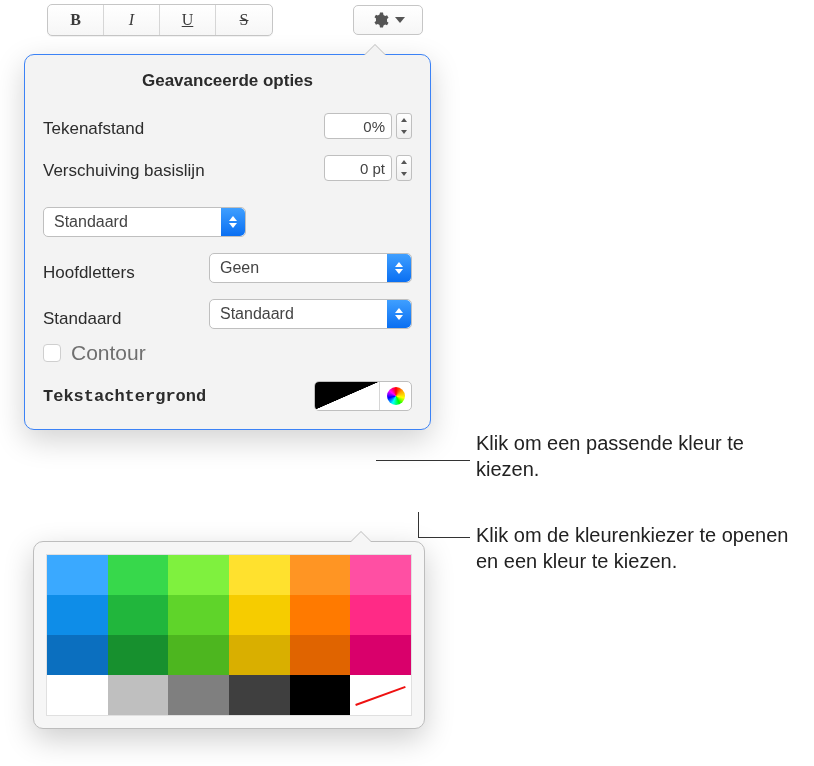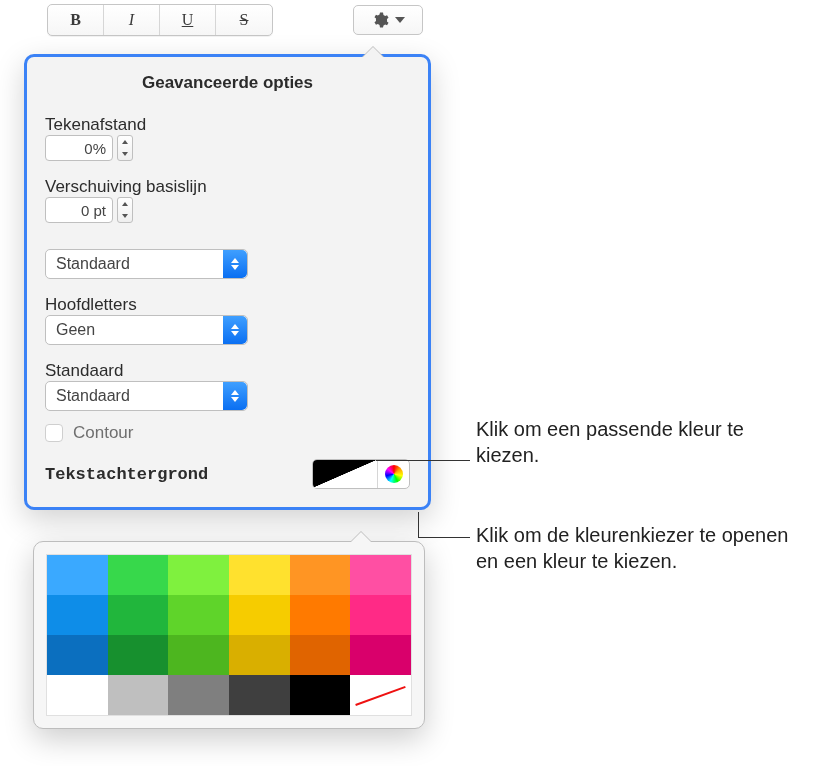--- a/index.html
+++ b/index.html
@@ -64,21 +64,21 @@
       margin-left: 4px;
     }
 
     
     .popover {
       position: absolute;
       left: 24px;
       top: 54px;
       width: 407px;
       background: #f3f3f3;
-      border: 3px solid #3b82f6;
+      border: 1px solid #3b82f6;
       border-radius: 10px;
       box-shadow: 0 10px 30px rgba(0,0,0,0.18);
       padding-bottom: 14px;
     }
     .popover .arrow {
       position: absolute;
       top: -10px;
       right: 44px;
       width: 0; height: 0;
       border-left: 11px solid transparent;
@@ -88,25 +88,24 @@
     }
     .popover-title {
       text-align: center;
       font-weight: 700;
       font-size: 17px;
       padding: 16px 0 14px;
       color: #2b2b2b;
     }
     .row {
       display: flex;
-      align-items: flex-start;
+      align-items: flex-end;
       padding: 8px 18px;
       font-size: 17px;
       color: #2c2c2c;
-      flex-direction: column;
     }
     .row label { flex: 1; }
     .stepper-wrap { display: flex; align-items: center; gap: 4px; }
     .stepper-input {
       width: 68px;
       height: 26px;
       border: 1px solid #bfbfbf;
       border-radius: 4px;
       background: #fff;
       text-align: right;
@@ -169,21 +168,21 @@
     }
     .select-ctrl .knob::before { border-bottom:5px solid #fff; }
     .select-ctrl .knob::after  { border-top:5px solid #fff; }
 
     .row.top-gap { margin-top: 10px; }
 
     .checkbox-row {
       display: flex;
       align-items: center;
       padding: 4px 18px;
-      font-size: 17px;
+      font-size: 21px;
       color: #6f6f6f;
     }
     .checkbox-row .cb {
       width: 18px;
       height: 18px;
       border: 1px solid #cfcfcf;
       border-radius: 4px;
       background: #fff;
       margin-right: 10px;
       cursor: pointer;
@@ -401,14 +400,14 @@
       <div class="sw" style="background: rgb(63, 63, 63);"></div>
       <div class="sw" style="background: rgb(0, 0, 0);"></div>
       <div class="sw none"></div>
     </div>
 </div>
 
 <div class="callout-line" style="left:376px; top:460px; width:94px;"></div>
 <div class="callout-line" style="left:418px; top:537px; width:52px;"></div>
 <div class="callout-line" style="left:418px; top:512px; width:1px; height:25px; background:#333;"></div>
 
-<div class="callout" style="left:476px; top:416px;">Klik om een passende kleur te kiezen.</div>
+<div class="callout" style="left:476px; top:430px;">Klik om een passende kleur te kiezen.</div>
 <div class="callout" style="left:476px; top:522px;">Klik om de kleurenkiezer te openen en een kleur te kiezen.</div>
 
 </body></html>

